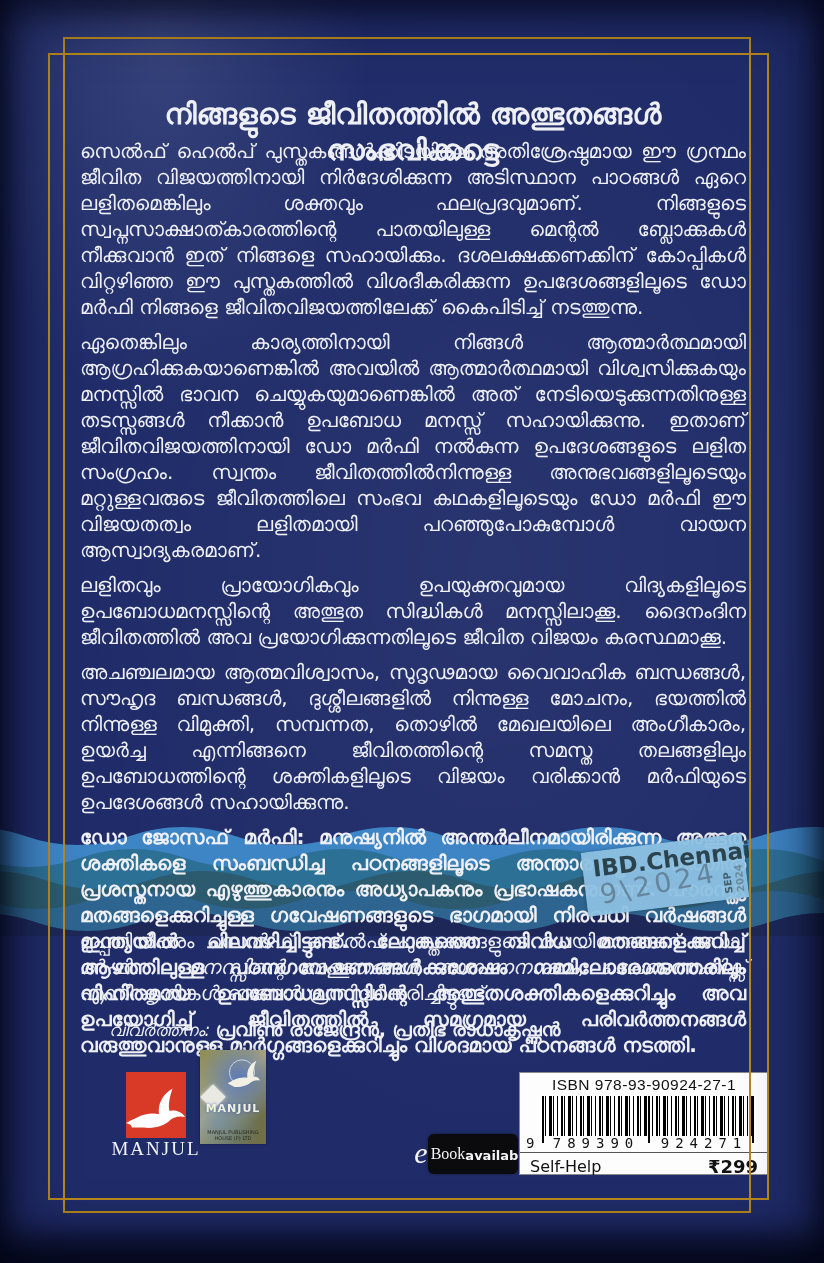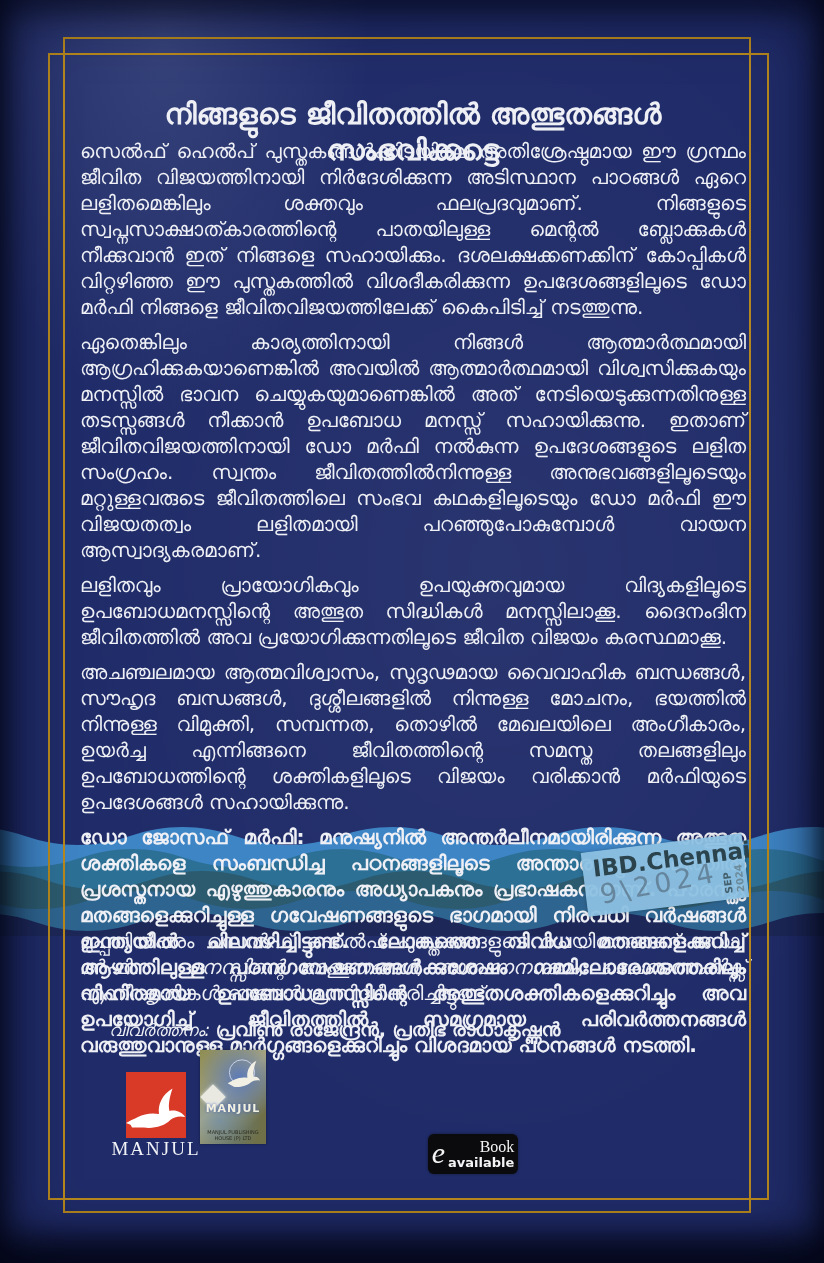--- a/index.html
+++ b/index.html
@@ -61,21 +61,21 @@
   #hologram .holo-diamond{position:absolute;left:4px;top:38px;width:18px;height:18px;background:#e9e9e2;transform:rotate(45deg);box-shadow:0 0 4px rgba(255,255,255,.6);}
   #hologram .holo-bird{position:absolute;left:24px;top:6px;width:36px;height:40px;}
   #hologram .holo-word{position:absolute;left:0;top:52px;width:100%;text-align:center;font-size:11px;font-weight:800;color:#f3f1df;text-shadow:0 0 3px rgba(60,90,180,.9);letter-spacing:1px;}
   #hologram .holo-sub{position:absolute;left:0;bottom:3px;width:100%;text-align:center;font-size:5px;color:#2c2c20;letter-spacing:0;}
   #website{position:absolute;left:94px;top:1152px;z-index:10;font-size:19px;color:#e6e9f1;letter-spacing:.5px;}
 
   
   #ebook{position:absolute;left:428px;top:1134px;width:90px;height:40px;background:#0b0b0d;border-radius:6px;z-index:10;
     display:flex;align-items:center;justify-content:center;gap:3px;color:#f4f4f4;box-shadow:0 0 3px rgba(0,0,0,.5);}
   #ebook .e-glyph{font-family:"Liberation Serif","DejaVu Serif",serif;font-style:italic;font-size:30px;line-height:1;margin-top:-3px;}
-  #ebook .e-col{display:flex;flex-direction:column;align-items:flex-end;line-height:1;}
+  #ebook .e-col{display:flex;flex-direction:row;align-items:flex-end;line-height:1;}
   #ebook .e-book{font-family:"Liberation Serif","DejaVu Serif",serif;font-size:16px;}
   #ebook .e-avail{font-size:13px;font-weight:700;margin-top:1px;}
 
   
   #isbn-box{position:absolute;left:519px;top:1072px;width:250px;height:103px;background:#fdfdfd;z-index:12;
     color:#111;border:1px solid #8a8a8a;box-sizing:border-box;}
   #isbn-line{text-align:center;font-size:15.5px;letter-spacing:.5px;margin-top:3px;font-family:"Liberation Sans",sans-serif;}
   #barcode{position:relative;height:40px;margin:2px 14px 0 22px;
     background:repeating-linear-gradient(90deg,#000 0 2px,#fff 2px 3px,#000 3px 4px,#fff 4px 7px,#000 7px 10px,#fff 10px 11px,#000 11px 12px,#fff 12px 15px,#000 15px 16px,#fff 16px 19px);}
   .guard{position:absolute;top:0;width:2px;height:47px;background:#000;}
@@ -152,15 +152,32 @@
 
 
   <div id="ebook">
     <span class="e-glyph">e</span>
     <span class="e-col">
       <span class="e-book">Book</span>
       <span class="e-avail">available</span>
     </span>
   </div>
 
+  <div id="isbn-box">
+    <div id="isbn-line">ISBN  978-93-90924-27-1</div>
+    <div id="barcode">
+      <span class="guard g1"></span>
+      <span class="guard g2"></span>
+      <span class="guard g3"></span>
+    </div>
+    <div id="digits">
+      <span class="d1">9</span>
+      <span class="d2">789390</span>
+      <span class="d3">924271</span>
+    </div>
+    <div id="isbn-bottom">
+      <span class="cat">Self-Help</span>
+      <span class="price">₹299</span>
+    </div>
+  </div>
 
   <div class="vignette"></div>
 </div>
 
 </body></html>

